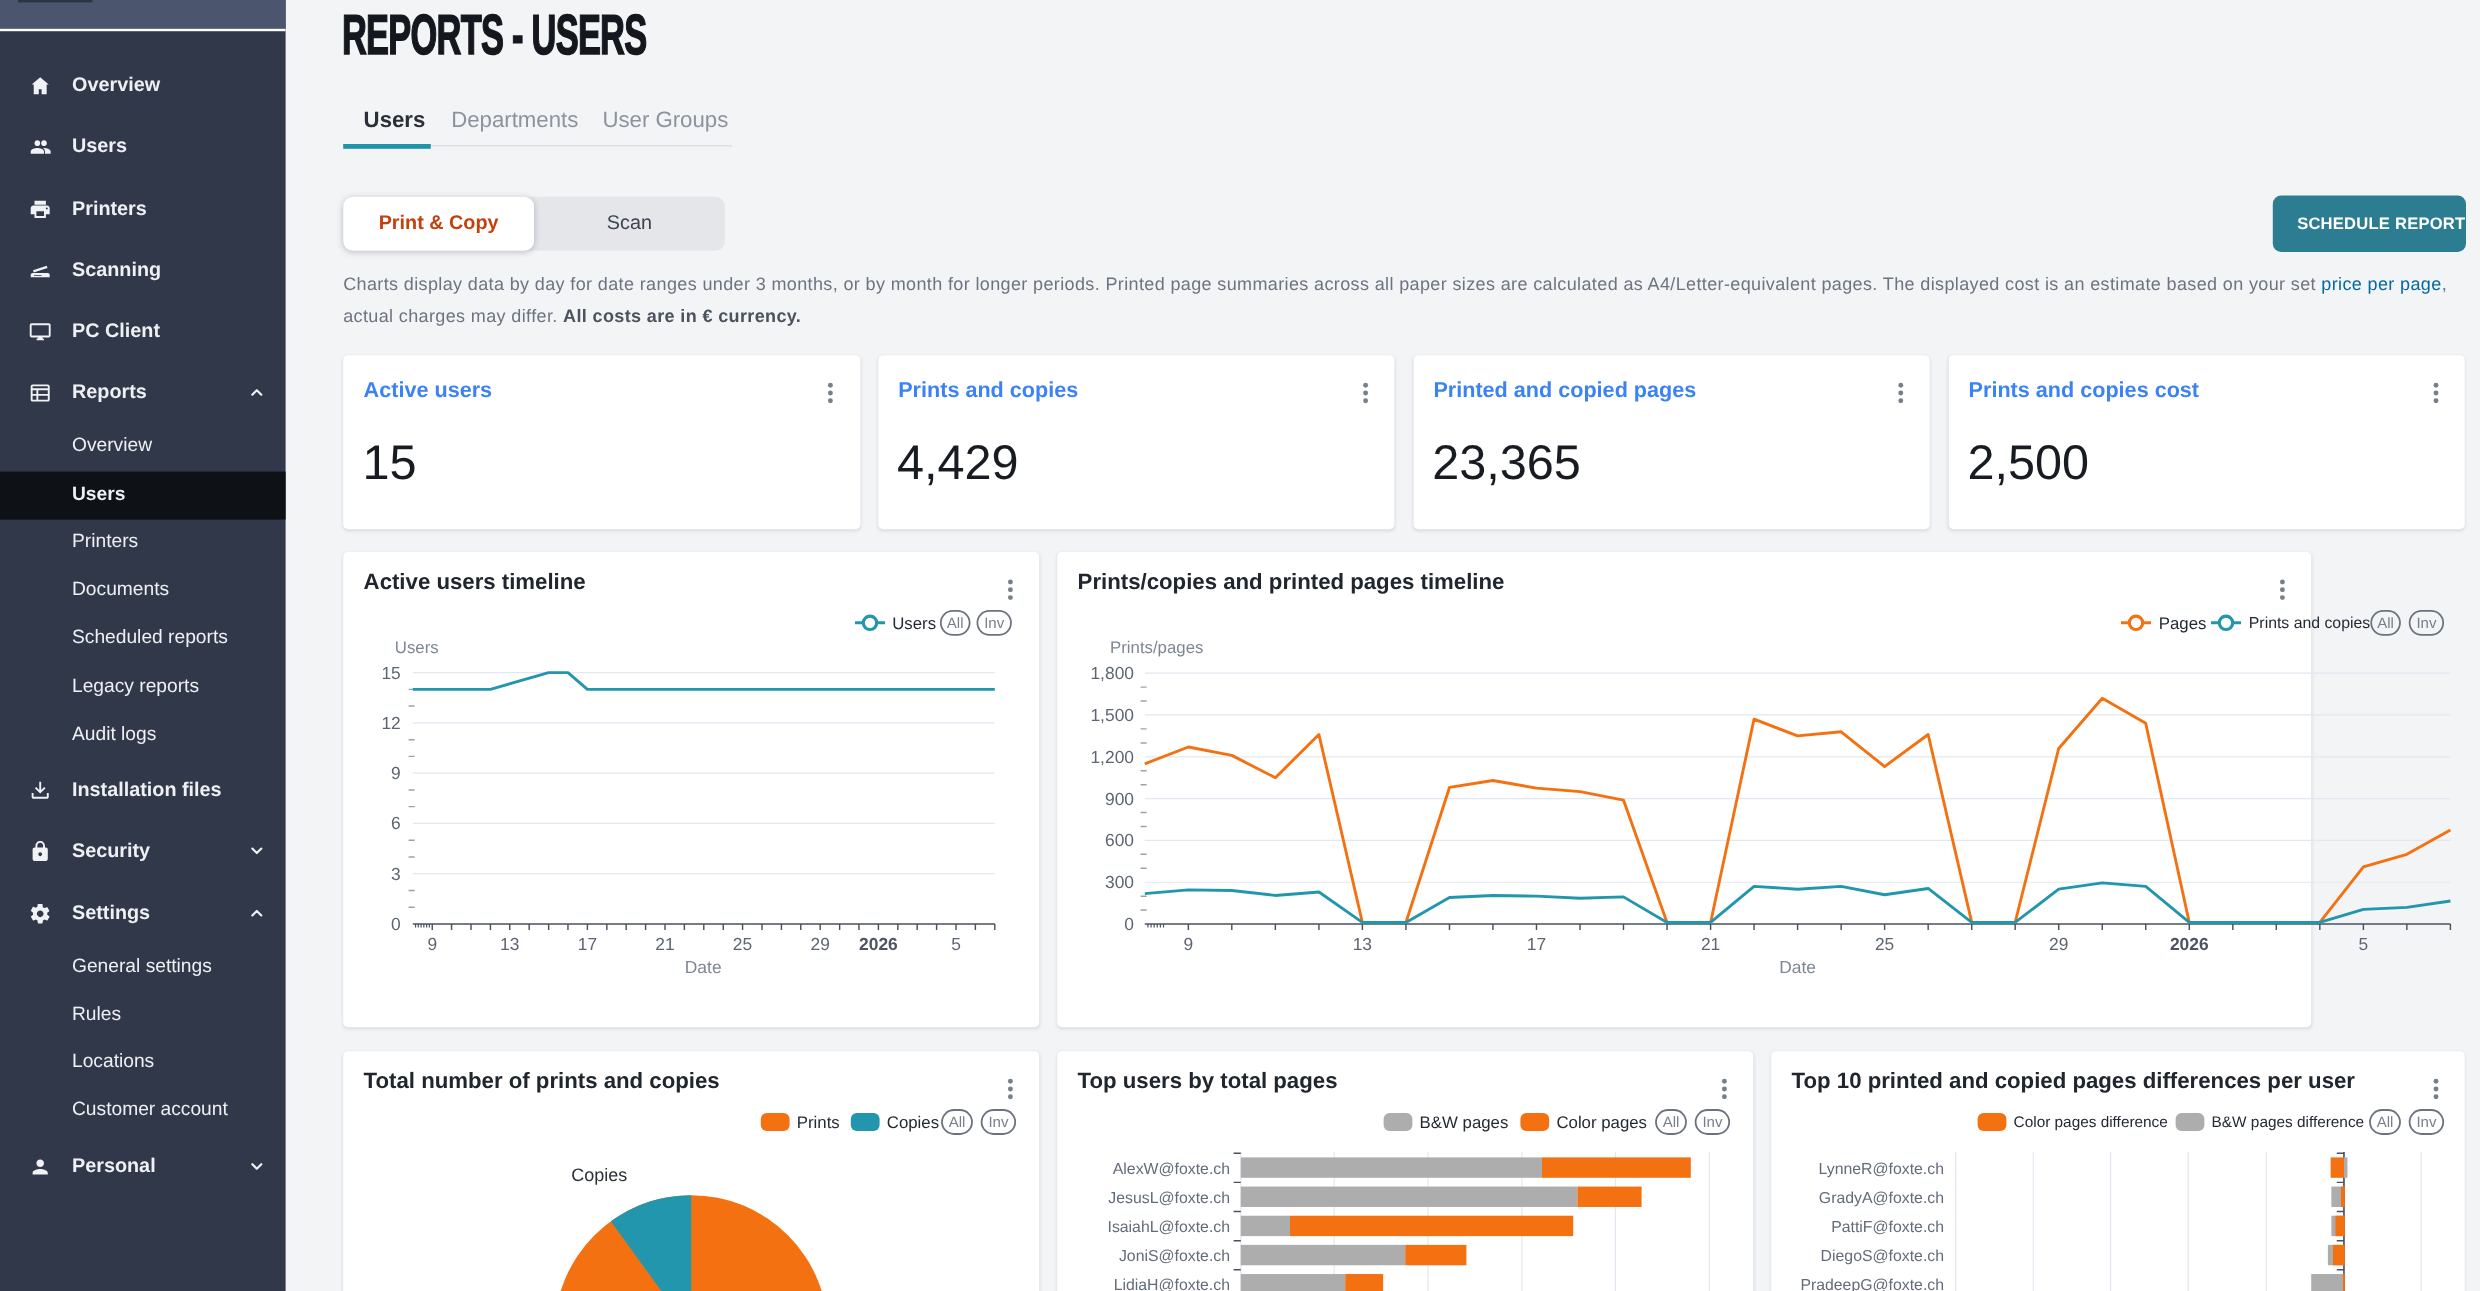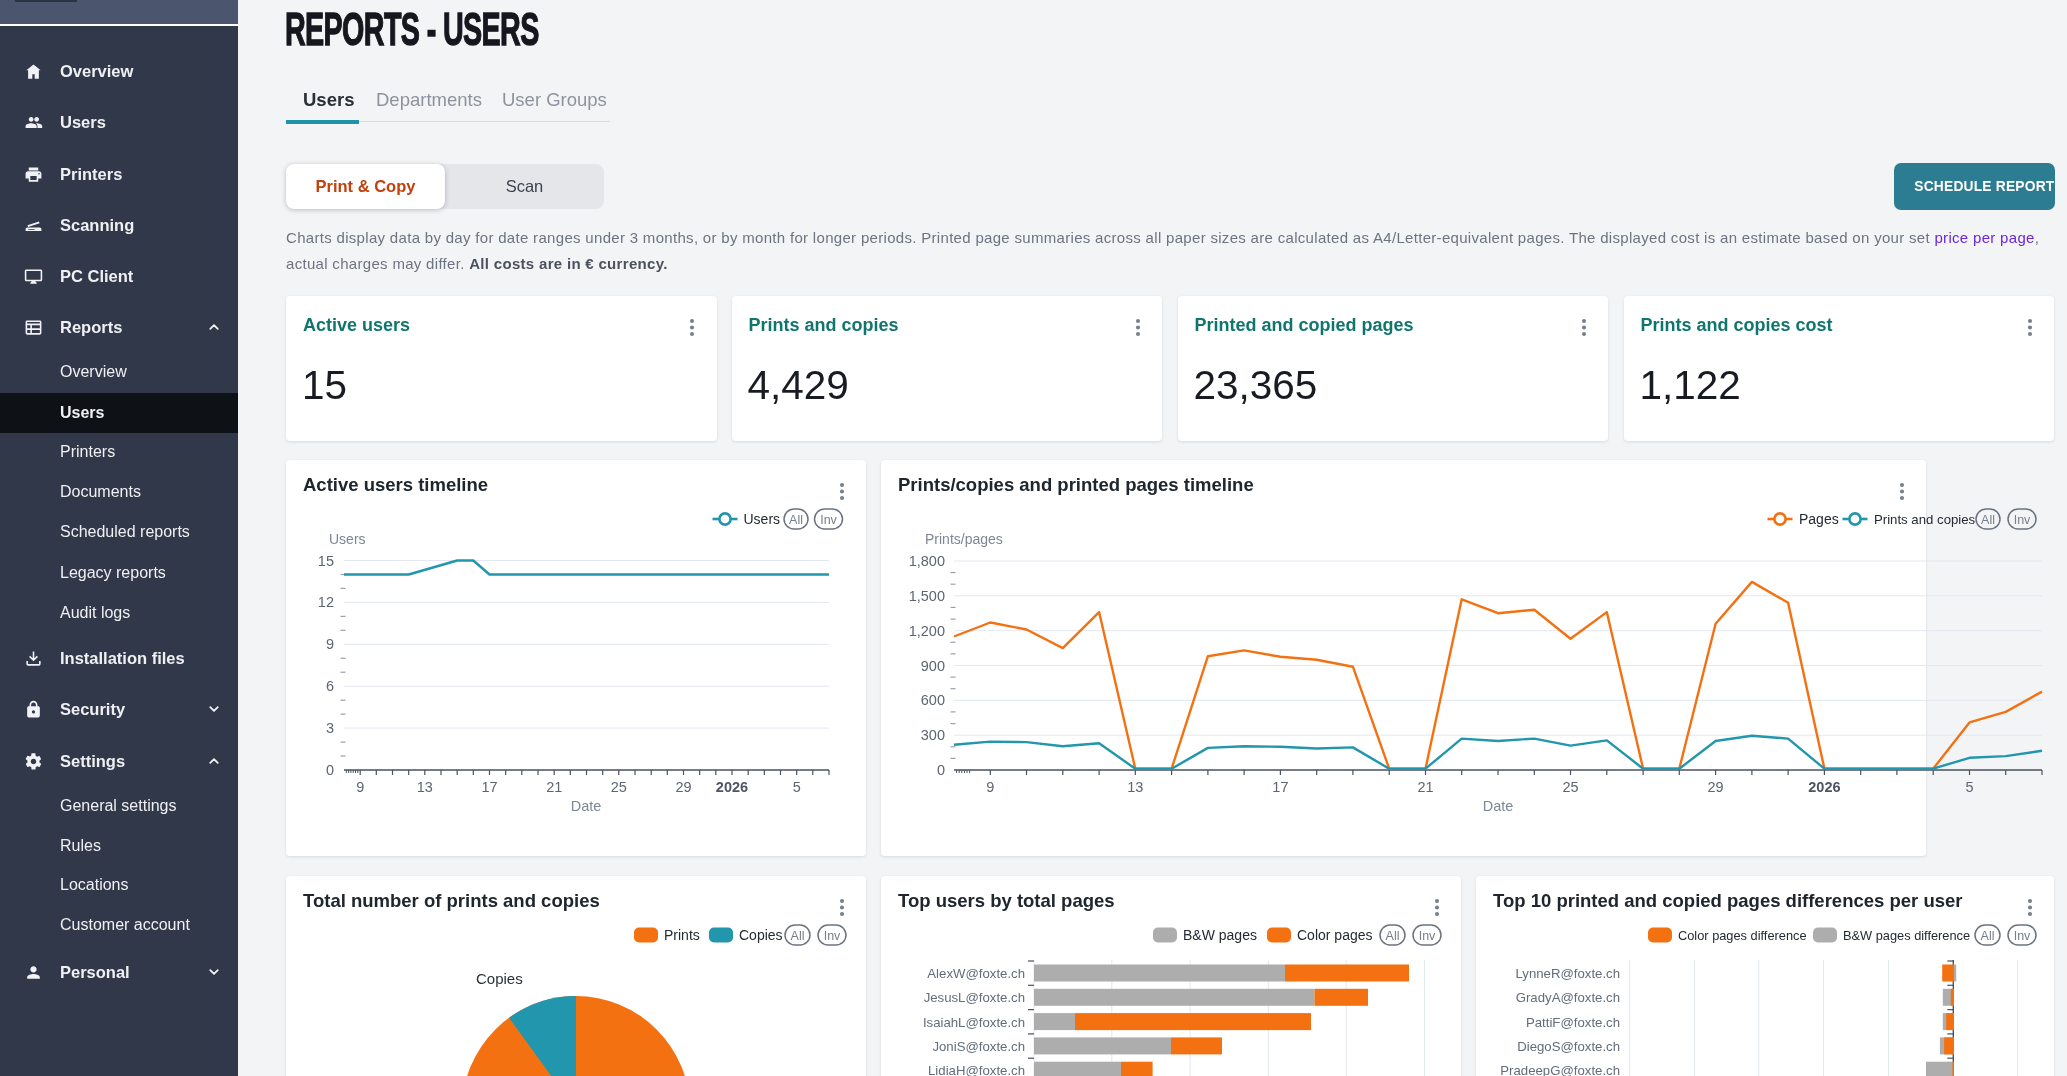--- a/index.html
+++ b/index.html
@@ -17,24 +17,24 @@
 .tab.on{color:#2a2f38;font-weight:700}
 .tabline{position:absolute;left:286px;top:120.5px;width:323.5px;height:1.5px;background:#d9dce1}
 .tabsel{position:absolute;left:286px;top:119.5px;width:73px;height:4.5px;background:#1f93a9}
 .seg{position:absolute;left:286px;top:164px;width:318px;height:45px;background:#e4e6ea;border-radius:8px}
 .sega{position:absolute;left:286px;top:164px;width:159px;height:45px;background:#fff;border-radius:8px;box-shadow:0 1px 5px rgba(40,45,60,.28);line-height:45px;text-align:center;font-size:16.5px;font-weight:700;color:#c2410c}
 .segb{position:absolute;left:445px;top:164px;width:159px;height:31px;line-height:45px;text-align:center;font-size:16.5px;color:#3c434e}
 .dd{position:absolute;left:622px;top:164px;width:288px;height:45px;background:#fff;border-radius:5px;box-shadow:0 1px 3px rgba(40,45,60,.15);line-height:45px;font-size:17px;color:#272d36;padding-left:14px}
 .dd:after{content:"";position:absolute;right:11px;top:19px;border-left:6.5px solid transparent;border-right:6.5px solid transparent;border-top:8px solid #31363f}
 .btn{position:absolute;left:1893.5px;top:162.5px;width:161px;height:47.5px;background:#2d7d92;border-radius:7px;color:#fff;font-size:13.8px;font-weight:700;letter-spacing:.2px;text-align:right;line-height:47.5px}
 .para{position:absolute;left:286px;top:224.5px;width:1790px;font-size:15px;line-height:26px;color:#6d7481;letter-spacing:.31px}
-.para a{color:#6d28d9;text-decoration:none}
+.para a{color:#0369a1;text-decoration:none}
 .para b{color:#4b525c}
 .card{position:absolute;background:#fff;border-radius:4px;box-shadow:0 1px 3px rgba(25,32,46,.12)}
-.kt{position:absolute;left:17px;top:20px;font-size:18px;line-height:1;font-weight:700;color:#0f766e}
+.kt{position:absolute;left:17px;top:20px;font-size:18px;line-height:1;font-weight:700;color:#3b82f6}
 .kv{position:absolute;left:16px;top:69px;font-size:40.5px;line-height:1;color:#181c22}
 .ct{position:absolute;left:17px;top:16px;font-size:18.5px;line-height:1;font-weight:700;color:#20262e}
 .kebab{position:absolute;right:21.5px;top:22px}
 .cb{position:absolute;left:0;top:0}
 </style></head><body>
 <div id="app">
 <div class="sidebar">
       <div class="topband"></div>
       <div class="toplogo"></div>
       <div class="activerow"></div>
@@ -136,21 +136,21 @@
       <div class="kt">Printed and copied pages</div>
       <div class="kv">23,365</div>
       <svg class="kebab" width="6" height="20" viewBox="0 0 6 20">
         <circle cx="3" cy="3" r="2.05" fill="#76808c"></circle>
         <circle cx="3" cy="9.5" r="2.05" fill="#76808c"></circle>
         <circle cx="3" cy="16" r="2.05" fill="#76808c"></circle>
       </svg>
     </div>
 <div class="card kpi" style="left:1623.5px;top:296px;width:430.5px;height:145px">
       <div class="kt">Prints and copies cost</div>
-      <div class="kv">1,122</div>
+      <div class="kv">2,500</div>
       <svg class="kebab" width="6" height="20" viewBox="0 0 6 20">
         <circle cx="3" cy="3" r="2.05" fill="#76808c"></circle>
         <circle cx="3" cy="9.5" r="2.05" fill="#76808c"></circle>
         <circle cx="3" cy="16" r="2.05" fill="#76808c"></circle>
       </svg>
     </div>
 <div class="card" style="left:286px;top:460px;width:580px;height:396px">
       <div class="ct">Active users timeline</div>
       <svg class="kebab" width="6" height="20" viewBox="0 0 6 20">
         <circle cx="3" cy="3" r="2.05" fill="#76808c"></circle>

